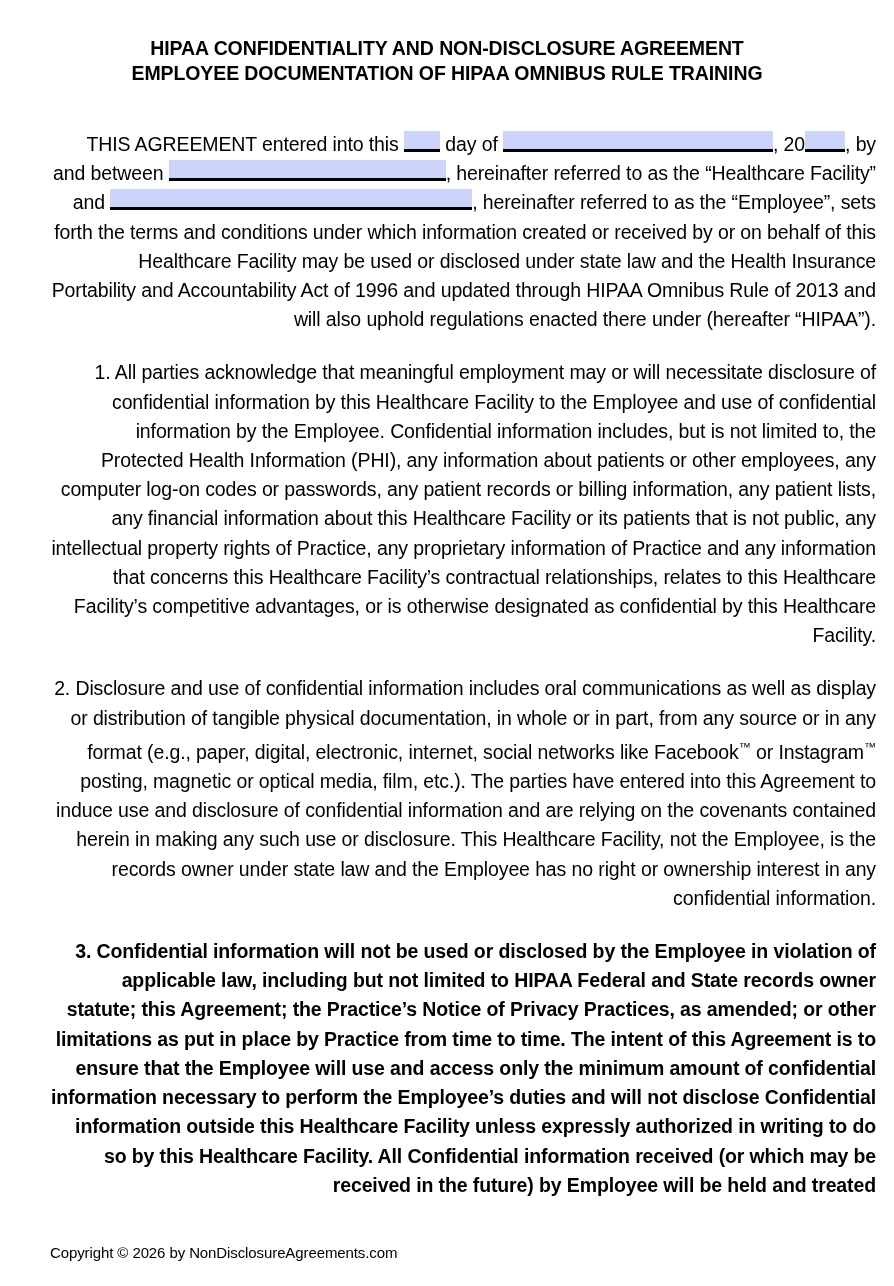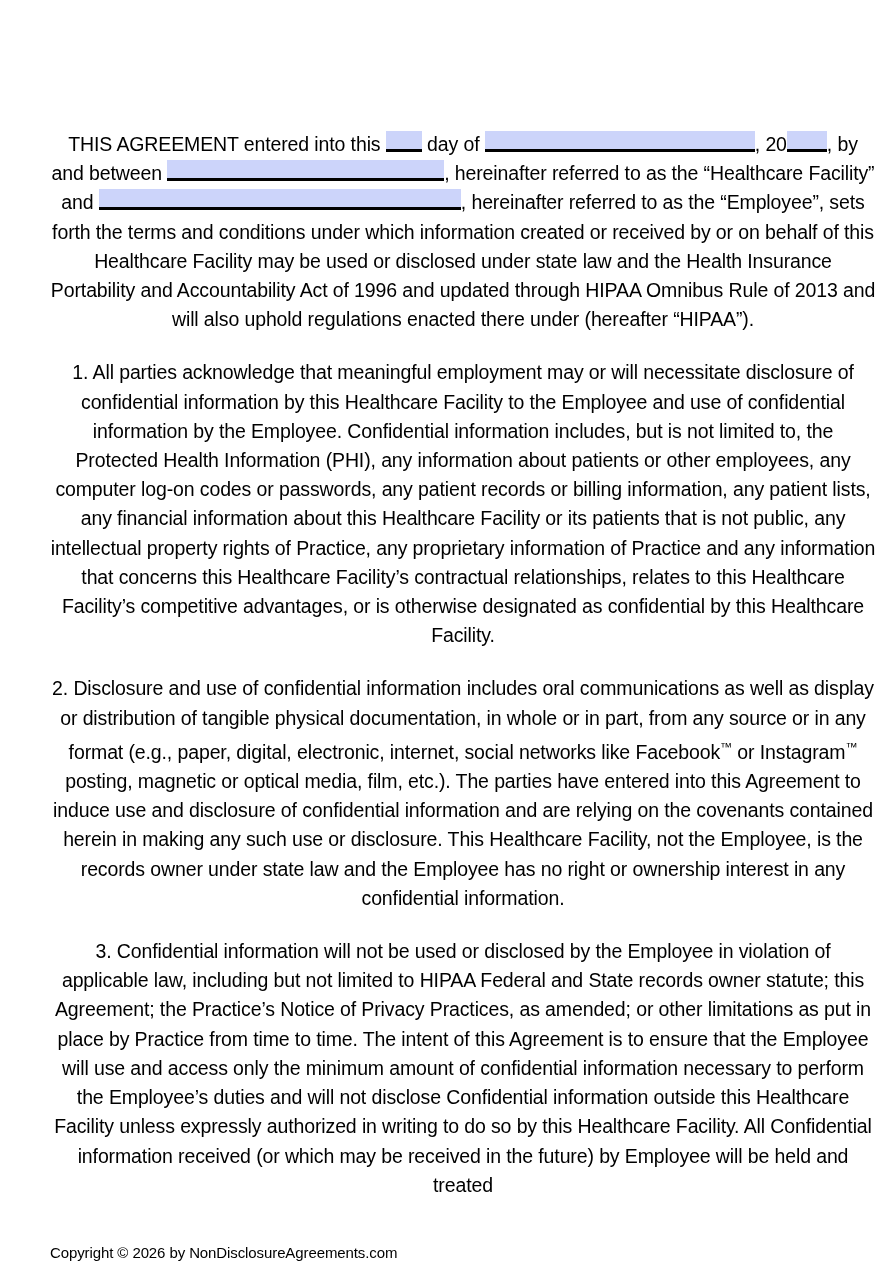--- a/index.html
+++ b/index.html
@@ -45,26 +45,27 @@
     position: absolute;
     left: 50px;
     top: 130px;
     width: 826px;
   }
 
   p.para {
     margin: 0 0 24px 0;
     font-size: 19.5px;
     line-height: 29.2px;
-    text-align: center;
+    text-align: right;
     color: #000000;
     letter-spacing: -0.12px;
   }
   p.para:last-child {
     margin-bottom: 16px;
+    font-weight: bold;
   }
 
   .fill {
     display: inline-block;
     background: #ccd4fa;
     border-bottom: 3px solid #000000;
     vertical-align: baseline;
     height: 18px;
     margin-bottom: -1px;
   }
@@ -89,20 +90,24 @@
     line-height: 20px;
     color: #000000;
     letter-spacing: -0.1px;
   }
 </style>
 </head>
 <body>
 
 <div class="page">
 
+  <div class="doc-title">
+    <span class="title-line">HIPAA CONFIDENTIALITY AND NON-DISCLOSURE AGREEMENT</span>
+    <span class="title-line">EMPLOYEE DOCUMENTATION OF HIPAA OMNIBUS RULE TRAINING</span>
+  </div>
 
   <div class="body-area">
 
     <p class="para"><span>THIS AGREEMENT entered into this </span><span class="fill w-day"></span><span> day of </span><span class="fill w-month"></span><span>, 20</span><span class="fill w-year"></span><span>, by and between </span><span class="fill w-party1"></span><span>, hereinafter referred to as the “Healthcare Facility” and </span><span class="fill w-party2"></span><span>, hereinafter referred to as the “Employee”, sets forth the terms and conditions under which information created or received by or on behalf of this Healthcare Facility may be used or disclosed under state law and the Health Insurance Portability and Accountability Act of 1996 and updated through HIPAA Omnibus Rule of 2013 and will also uphold regulations enacted there under (hereafter “HIPAA”).</span></p>
 
 
     <p class="para">1. All parties acknowledge that meaningful employment may or will necessitate disclosure of confidential information by this Healthcare Facility to the Employee and use of confidential information by the Employee. Confidential information includes, but is not limited to, the Protected Health Information (PHI), any information about patients or other employees, any computer log-on codes or passwords, any patient records or billing information, any patient lists, any financial information about this Healthcare Facility or its patients that is not public, any intellectual property rights of Practice, any proprietary information of Practice and any information that concerns this Healthcare Facility’s contractual relationships, relates to this Healthcare Facility’s competitive advantages, or is otherwise designated as confidential by this Healthcare Facility.</p>
 
     <p class="para"><span>2. Disclosure and use of confidential information includes oral communications as well as display or distribution of tangible physical documentation, in whole or in part, from any source or in any format (e.g., paper, digital, electronic, internet, social networks like </span><span class="ital">Facebook</span><span class="tm">™</span><span> or </span><span class="ital">Instagram</span><span class="tm">™</span><span> posting, magnetic or optical media, film, etc.). The parties have entered into this Agreement to induce use and disclosure of confidential information and are relying on the covenants contained herein in making any such use or disclosure. This Healthcare Facility, not the Employee, is the records owner under state law and the Employee has no right or ownership interest in any confidential information.</span></p>
 

